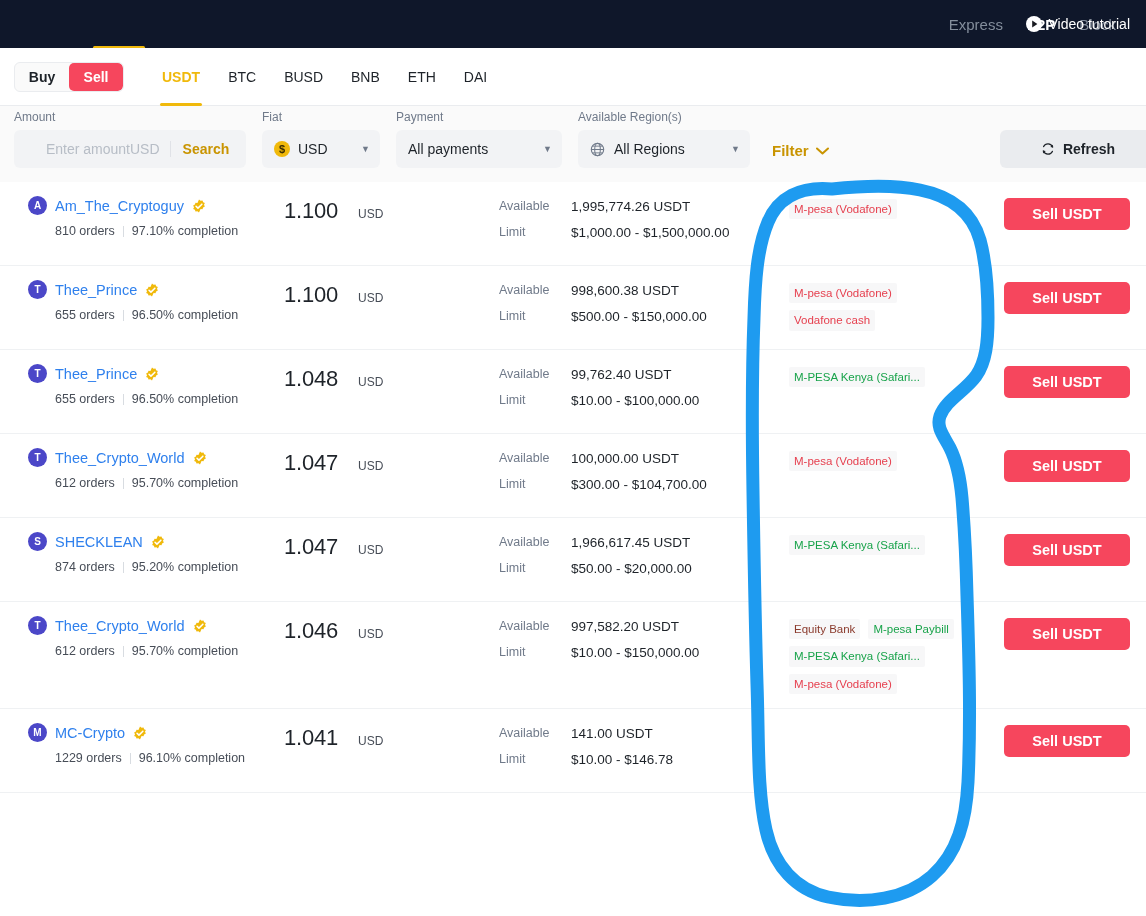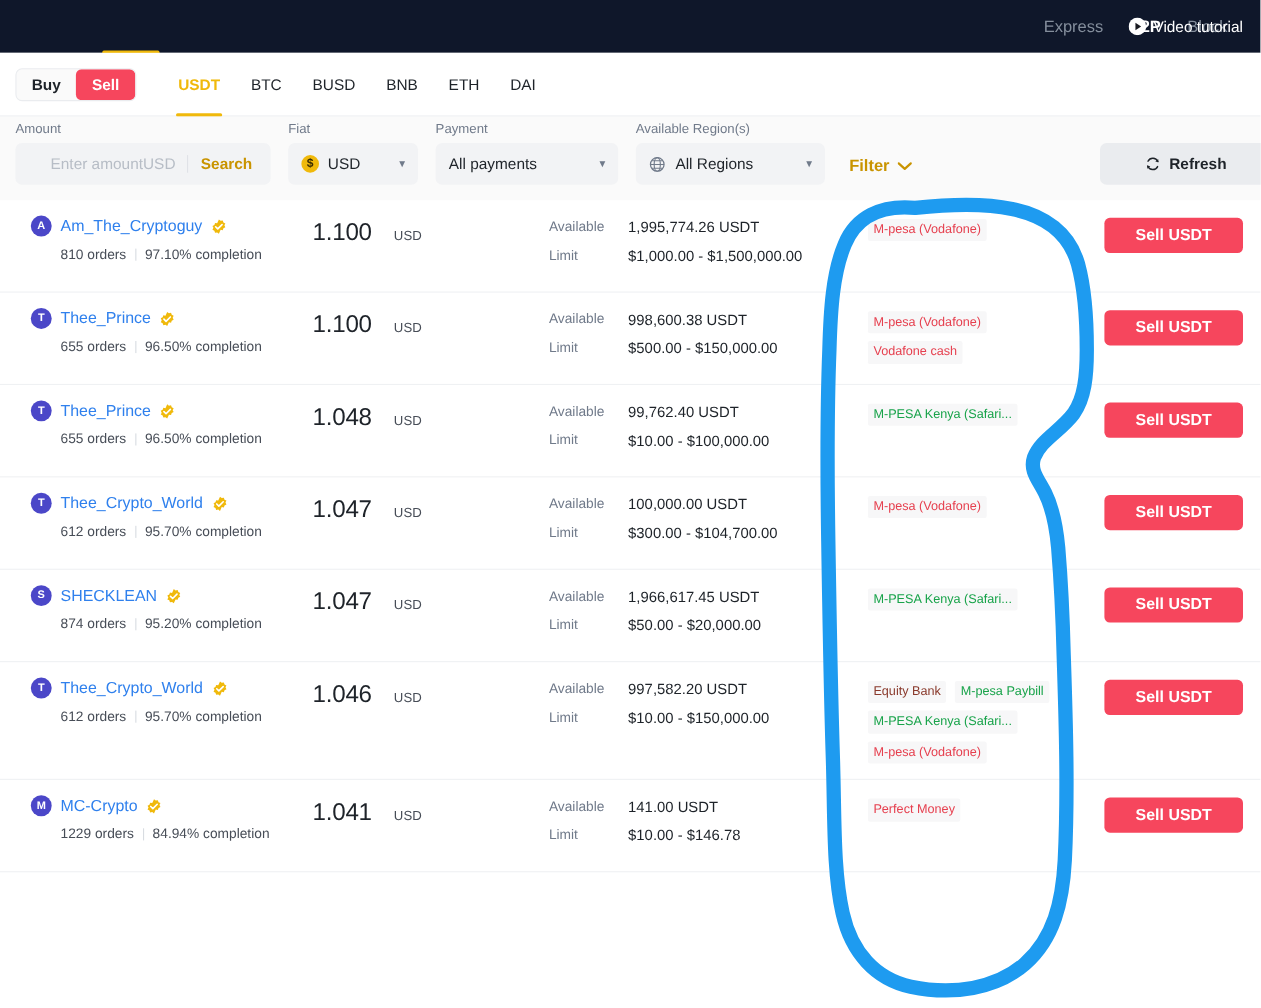--- a/index.html
+++ b/index.html
@@ -511,39 +511,36 @@
             <div class="avatar">M</div>
             <span class="adv-name">MC-Crypto</span>
             <svg class="verified" viewBox="0 0 16 16">
               <path d="M8 0.6l1.8 1.4 2.2-.4.7 2.1 2 1-1 2 1 2-2 1-.7 2.1-2.2-.4L8 15.4 6.2 14l-2.2.4-.7-2.1-2-1 1-2-1-2 2-1 .7-2.1 2.2.4z" fill="#f0b90b"></path>
               <polyline points="4.6,8.2 6.8,10.4 11.3,5.9" fill="none" stroke="#ffffff" stroke-width="1.7" stroke-linecap="round" stroke-linejoin="round"></polyline>
             </svg>
           </div>
           <div class="adv-stats">
             <span>1229 orders</span>
             <span class="sep"></span>
-            <span>84.94% completion</span>
+            <span>96.10% completion</span>
           </div>
         </div>
         <div class="col-price">
           <span class="price-val">1.041</span>
           <span class="price-cur">USD</span>
         </div>
         <div class="col-limits">
           <div class="lim-line">
             <span class="lim-label">Available</span>
             <span class="lim-val">141.00 USDT</span>
           </div>
           <div class="lim-line">
             <span class="lim-label">Limit</span>
             <span class="lim-val">$10.00 - $146.78</span>
           </div>
-        </div>
-        <div class="col-pay">
-          <span class="pay-tag pay-red">Perfect Money</span>
         </div>
         <div class="col-action">
           <button class="sell-btn">Sell USDT</button>
         </div>
       </div>
     </div>
 
   <svg class="annotation" viewBox="0 0 1146 916">
     <path d="M832,189
              C800,186 778,198 768,222

